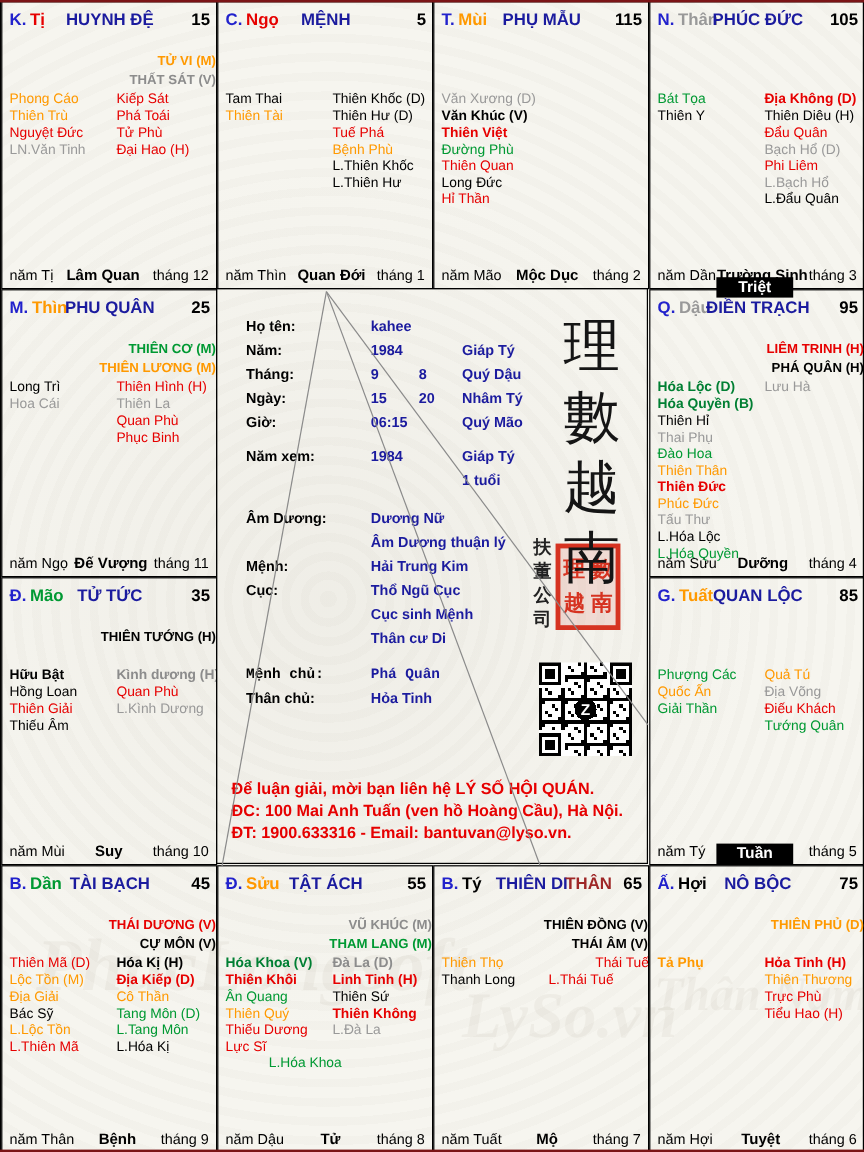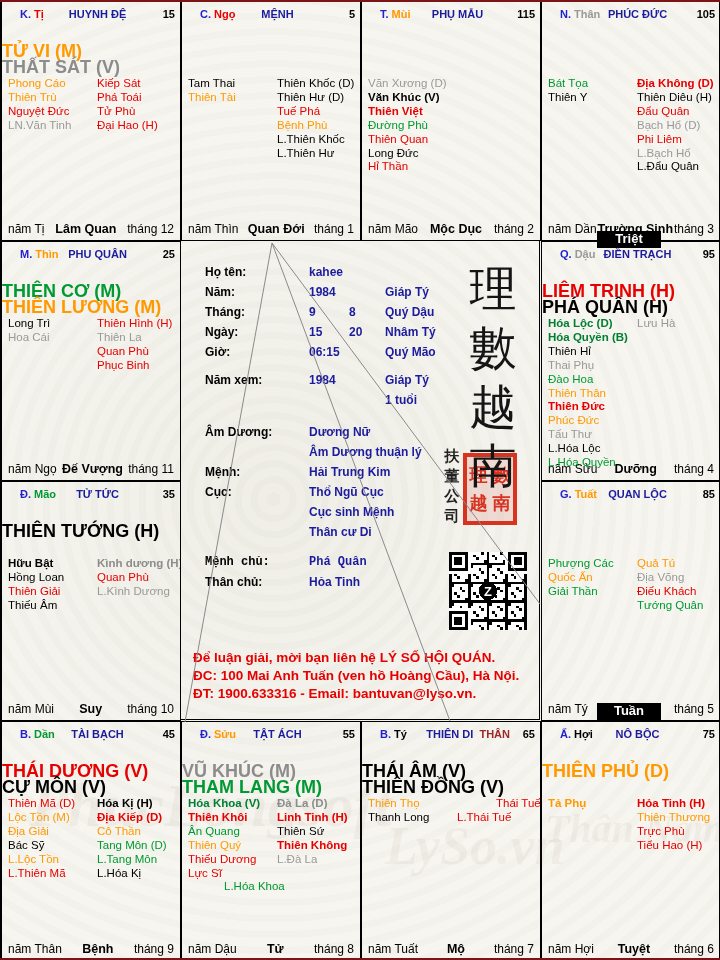--- a/index.html
+++ b/index.html
@@ -5,27 +5,27 @@
   *{box-sizing:border-box;margin:0;padding:0}
   html,body{width:720px;height:960px}
   body{position:relative;font-family:"Liberation Sans","DejaVu Sans",sans-serif;background:#fff;overflow:hidden}
   .board{position:absolute;inset:0;background:#f6f5ef}
   .board::before{content:"";position:absolute;inset:0;pointer-events:none;
     background:radial-gradient(circle at 38% 52%, rgba(110,100,80,.05), transparent 55%),
     repeating-radial-gradient(circle at 38% 52%, rgba(120,110,90,.028) 0 7px, transparent 7px 16px);}
   .grid{position:absolute;left:0;top:0;width:720px;height:960px;display:grid;
     grid-template-columns:repeat(4,180px);grid-template-rows:repeat(4,240px);border:1px solid #000}
   .cell{position:relative;border:1px solid #000;overflow:hidden}
-  .hdr{position:absolute;top:6px;left:18px;right:5px;height:16px;font-size:11px;font-weight:bold;white-space:nowrap}
+  .hdr{position:absolute;top:6px;left:6px;right:5px;height:16px;font-size:14px;font-weight:bold;white-space:nowrap}
   .branch{margin-left:3px}
   .pname{position:absolute;left:50%;transform:translateX(-50%);color:#1b1b9e}
   .pname.shift{left:45%}
   .pextra{position:absolute;right:25px;color:#9e2727}
   .pnum{position:absolute;right:0;color:#000}
-  .mains{position:absolute;top:41px;left:0;right:0;text-align:left;font-weight:bold;font-size:18px;line-height:16px;white-space:nowrap}
+  .mains{position:absolute;top:41px;left:0;right:0;text-align:right;font-weight:bold;font-size:11px;line-height:16px;white-space:nowrap}
   .mcol{position:absolute;top:75px;font-size:11.5px;line-height:13.9px;white-space:nowrap;z-index:2}
   .mcol.l{left:6px}.mcol.r{left:95px}
   .b{font-weight:bold}
   .foot{position:absolute;left:6px;right:6px;bottom:4px;font-size:12px;display:flex;justify-content:space-between;align-items:baseline;z-index:1}
   .foot .stage{font-weight:bold;font-size:12.5px}
   .center{position:absolute;left:180px;top:240px;width:360px;height:480px;border:1px solid #000}
   .row{position:absolute;left:0;right:0;height:18px;font-size:12px;font-weight:bold;white-space:nowrap}
   .row .lab{position:absolute;left:24px;color:#000}
   .row .v1{position:absolute;left:128px;color:#1b1b9e}
   .row .v2{position:absolute;left:168px;color:#1b1b9e}
@@ -282,22 +282,22 @@
         </div>
         <div class="foot">
           <span class="year">năm Dậu</span>
           <span class="stage">Tử</span>
           <span class="month">tháng 8</span>
         </div>
       </div>
       <div class="cell" style="grid-area: 4 / 3;">
         <div class="hdr"><span class="stem" style="color: rgb(34, 34, 204);">B.</span><span class="branch" style="color: rgb(0, 0, 0);">Tý</span><span class="pname shift">THIÊN DI</span><span class="pextra">THÂN</span><span class="pnum">65</span></div>
         <div class="mains">
+          <div class="b" style="color: rgb(0, 0, 0);">THIÊN ĐỒNG (V)</div>
           <div class="b" style="color: rgb(0, 0, 0);">THÁI ÂM (V)</div>
-          <div class="b" style="color: rgb(0, 0, 0);">THIÊN ĐỒNG (V)</div>
         </div>
         <div class="mcol l">
           <div style="color: rgb(255, 153, 0);">Thiên Thọ</div>
           <div style="color: rgb(0, 0, 0);">Thanh Long</div>
         </div>
         <div class="mcol r">
           <div style="color: rgb(230, 0, 0); margin-left: 39px;">Thái Tuế</div>
           <div style="color: rgb(230, 0, 0);">L.Thái Tuế</div>
         </div>
         <div class="foot">

